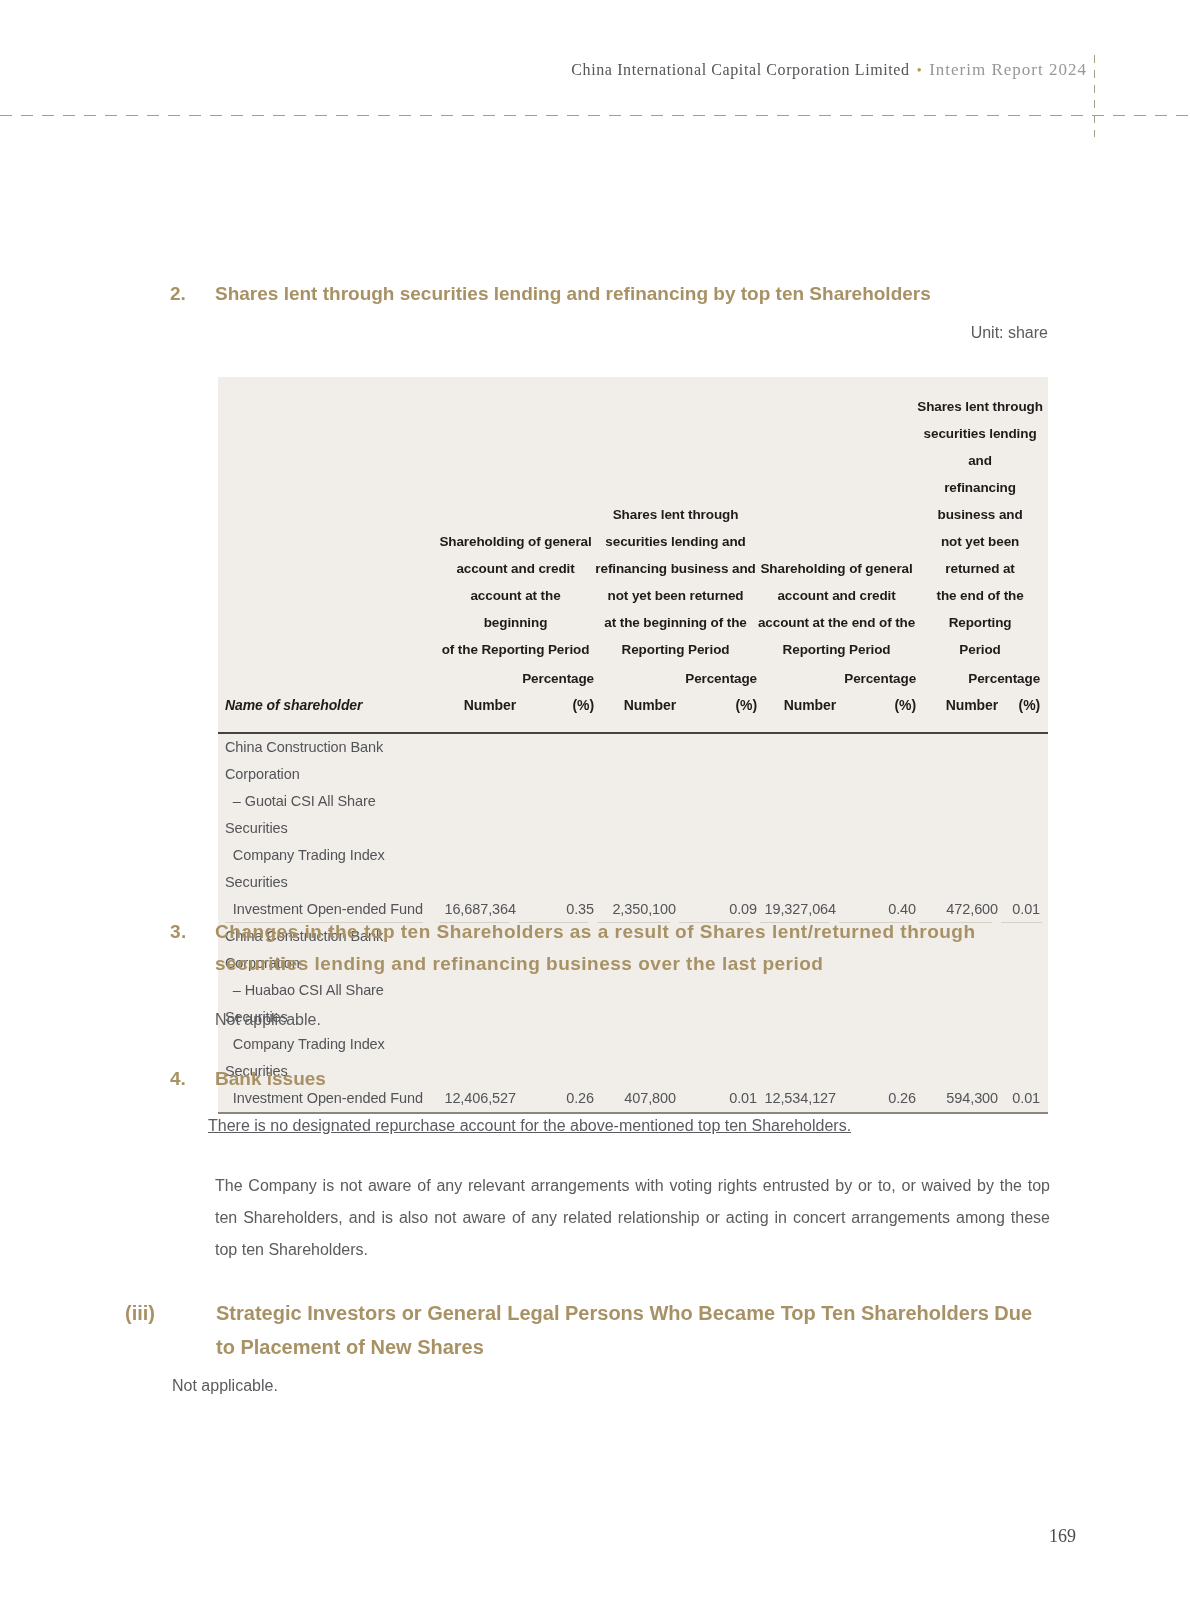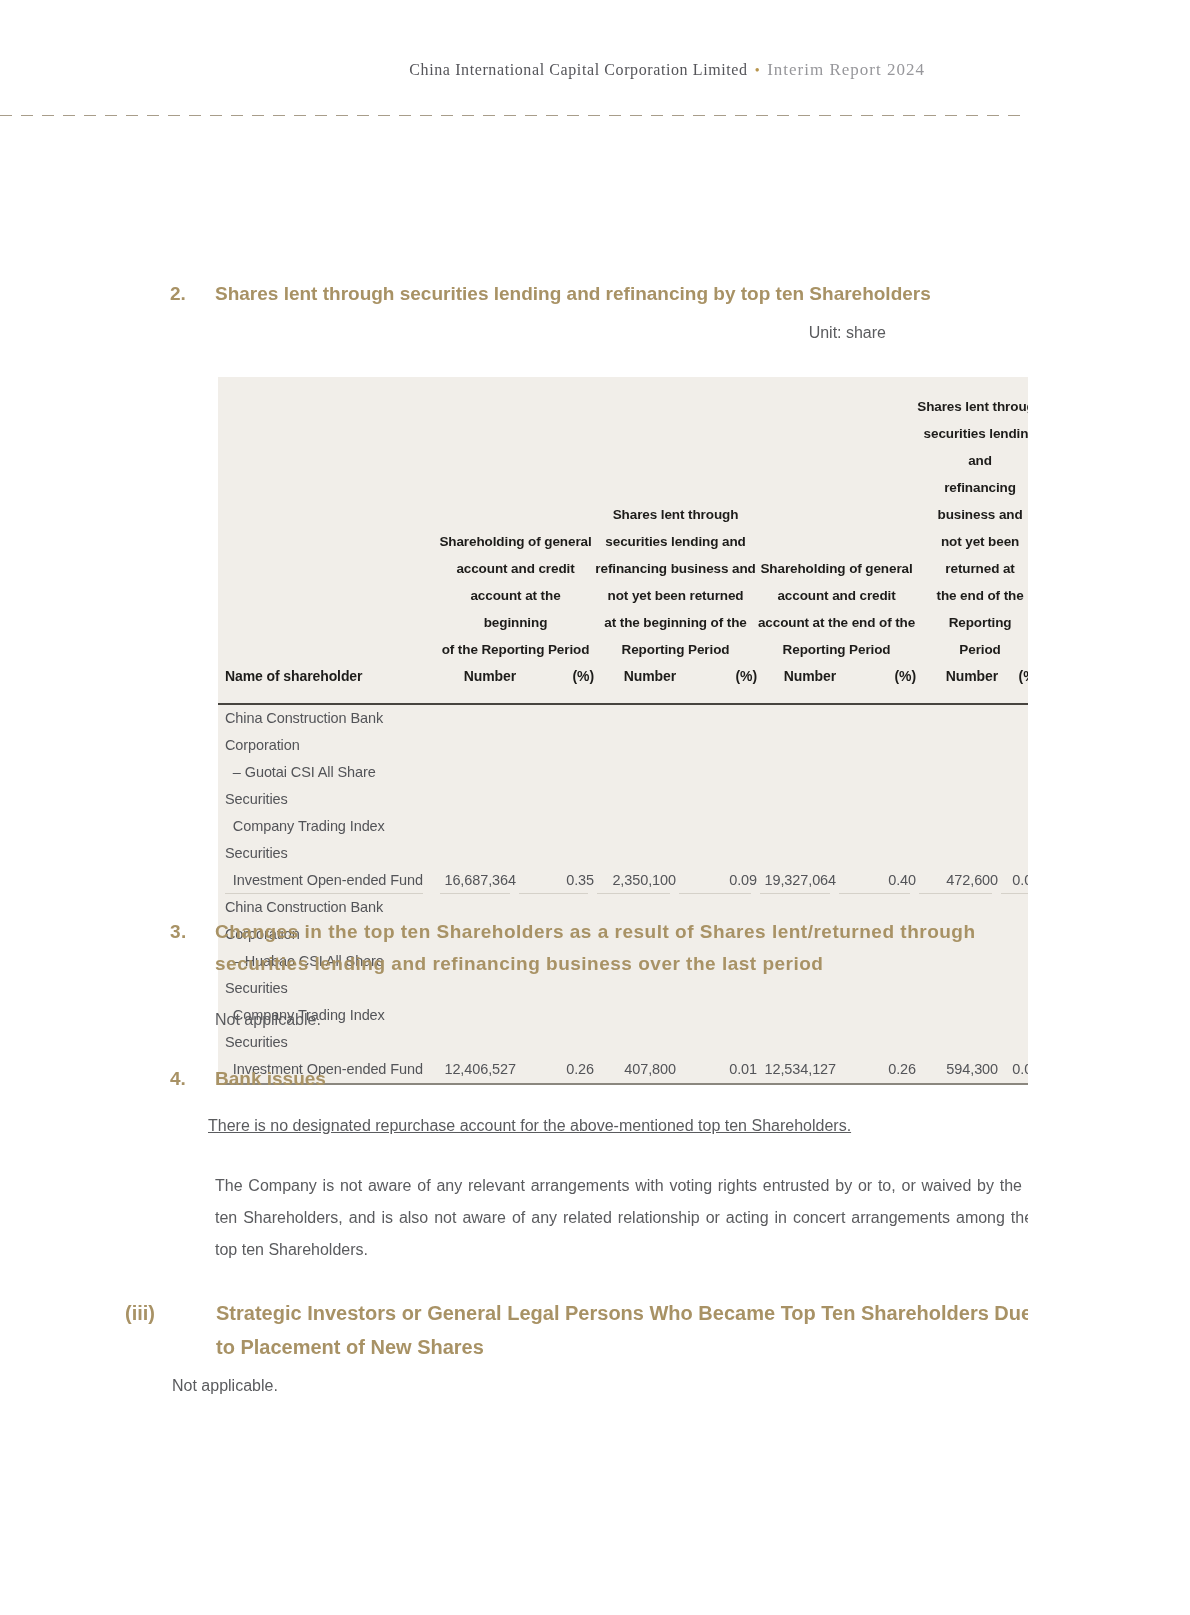--- a/index.html
+++ b/index.html
@@ -1,17 +1,17 @@
 <!DOCTYPE html>
 <html><head>
 <meta charset="utf-8">
 <style>
   * { margin:0; padding:0; box-sizing:border-box; }
   body { background:#ffffff; font-family:"Liberation Sans", sans-serif; }
-  .page { position:relative; width:1028px; height:1615px; background:#ffffff; overflow:hidden; }
+  .page { position:relative; width:1190px; height:1615px; background:#ffffff; overflow:hidden; }
 
   
   .running-header {
     position:absolute; top:60px; right:103px;
     font-family:"Liberation Serif", serif; font-size:16px; color:#55555a;
     letter-spacing:0.6px; white-space:nowrap;
   }
   .running-header .company { color:#55555a; }
   .running-header .dot { color:#b8954d; padding:0 7px; font-size:14px; }
   .running-header .report { color:#97979b; font-size:17px; letter-spacing:1px; }
@@ -55,21 +55,21 @@
   table.sh col.c-n3 { width:79px; }  table.sh col.c-p3 { width:80px; }
   table.sh col.c-n4 { width:82px; }  table.sh col.c-p4 { width:50px; }
 
   .multiline { white-space:pre-line; }
 
   tr.group-row th { padding-top:16px; font-size:13.5px; font-weight:bold; color:#1d1c1a;
     text-align:center; }
   tr.pct-row th { font-size:13.5px; font-weight:bold; color:#1d1c1a; height:29px; }
   tr.sub-row th { font-size:14px; font-weight:bold; color:#1d1c1a;
     padding-bottom:13px; border-bottom:2px solid #47443f; height:42px; }
-  tr.sub-row th.name-h { text-align:left; padding-left:7px; }
+  tr.sub-row th.name-h { text-align:left; padding-left:7px;font-style:italic; }
   tr.pct-row th:last-child, tr.sub-row th:last-child { padding-right:8px; }
   tr.group-row th:last-child { padding-right:4px; }
 
   tbody td { font-size:14.5px; color:#535458; padding-top:12px; padding-bottom:8px;
     position:relative; }
   tbody td.name-c { text-align:left; padding-left:7px; }
   tbody td:last-child { padding-right:8px; }
   tbody tr.sep td::after { content:""; position:absolute; left:3px; right:6px; bottom:0;
     height:1px; background:#d5d1c9; }
   tbody tr.sep td.name-c::after { left:7px; right:14px; }
@@ -122,20 +122,27 @@
 account and credit
 account at the end of the
 Reporting Period</th>
           <th colspan="2" class="multiline">Shares lent through
 securities lending and
 refinancing business and
 not yet been returned at
 the end of the Reporting
 Period</th>
         </tr>
+        <tr class="pct-row">
+          <th></th>
+          <th colspan="2">Percentage</th>
+          <th colspan="2">Percentage</th>
+          <th colspan="2">Percentage</th>
+          <th colspan="2">Percentage</th>
+        </tr>
         <tr class="sub-row">
           <th class="name-h">Name of shareholder</th>
           <th>Number</th>
           <th>(%)</th>
           <th>Number</th>
           <th>(%)</th>
           <th>Number</th>
           <th>(%)</th>
           <th>Number</th>
           <th>(%)</th>

